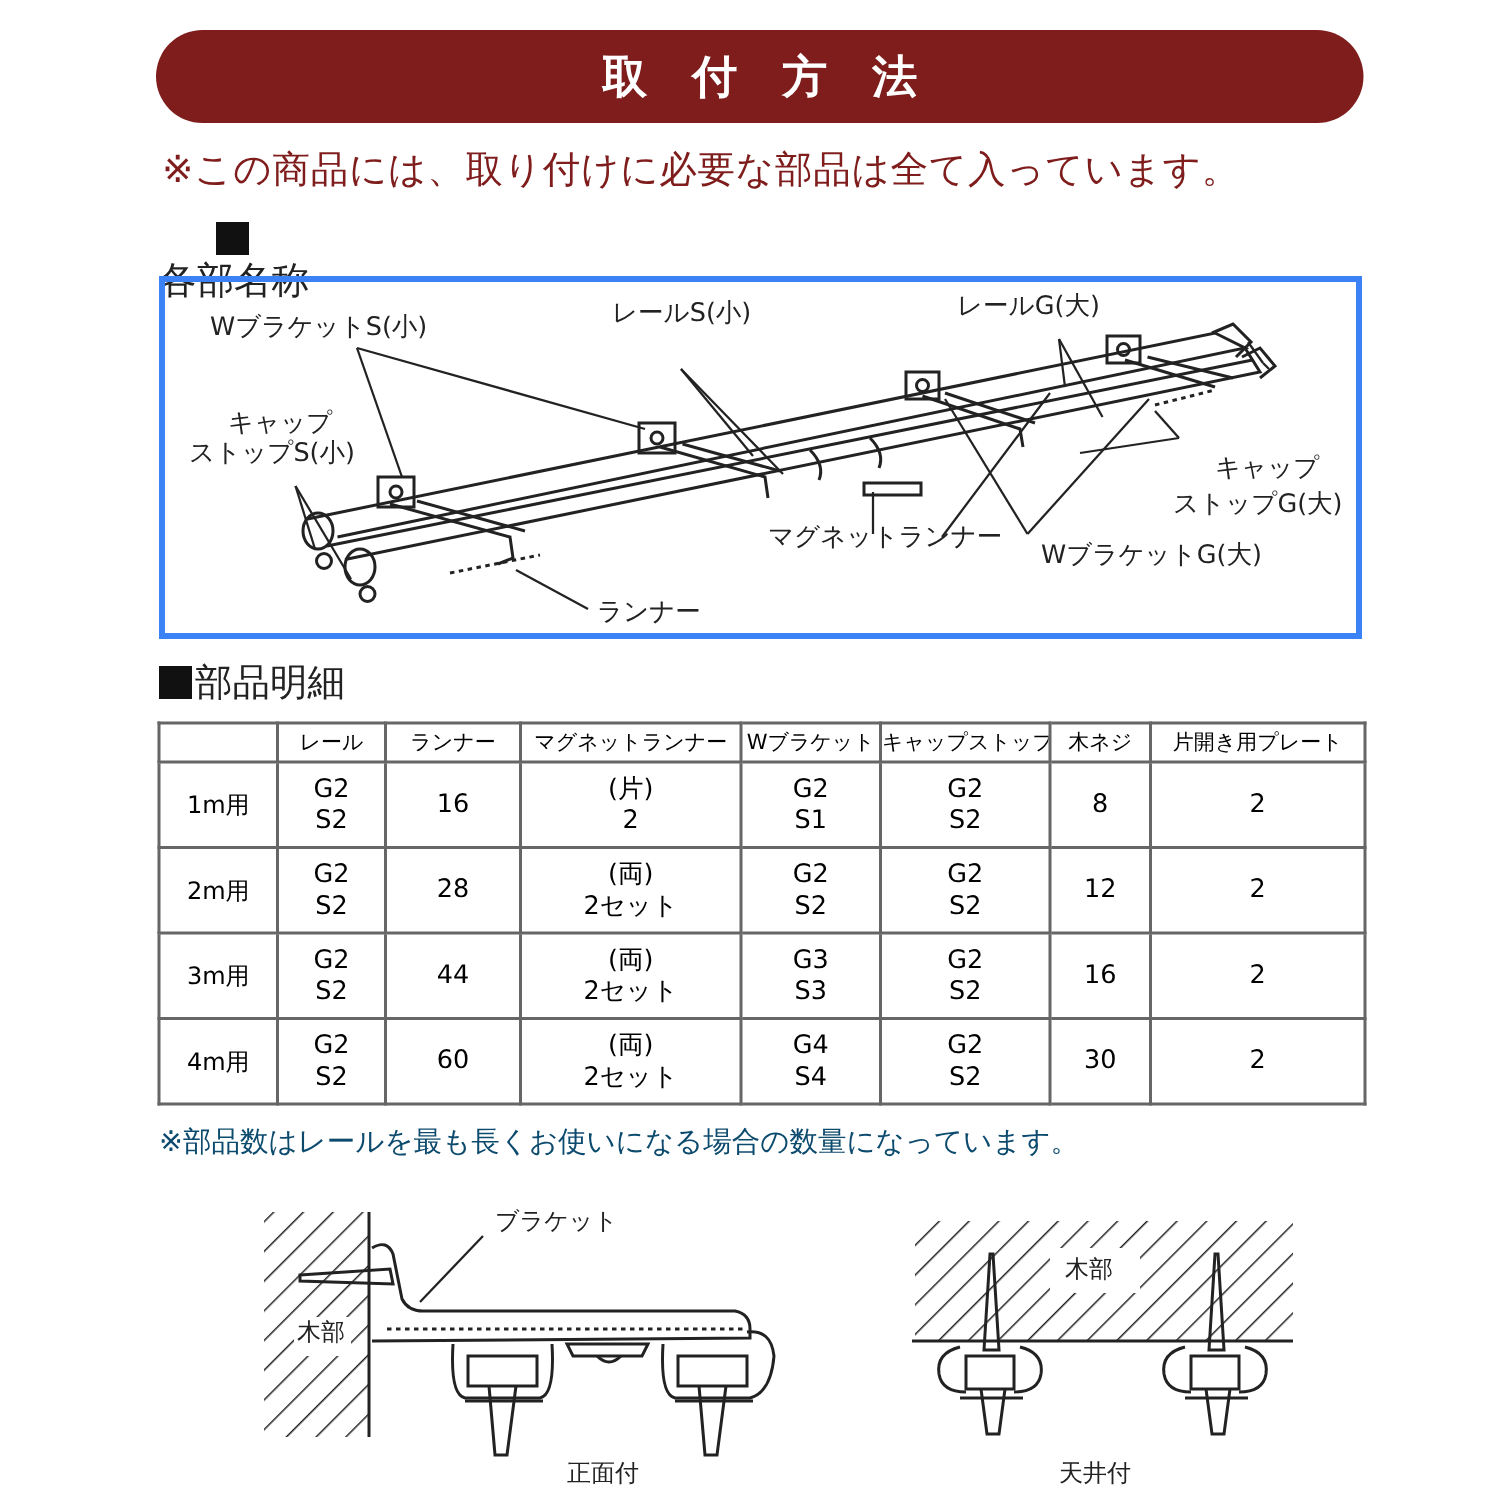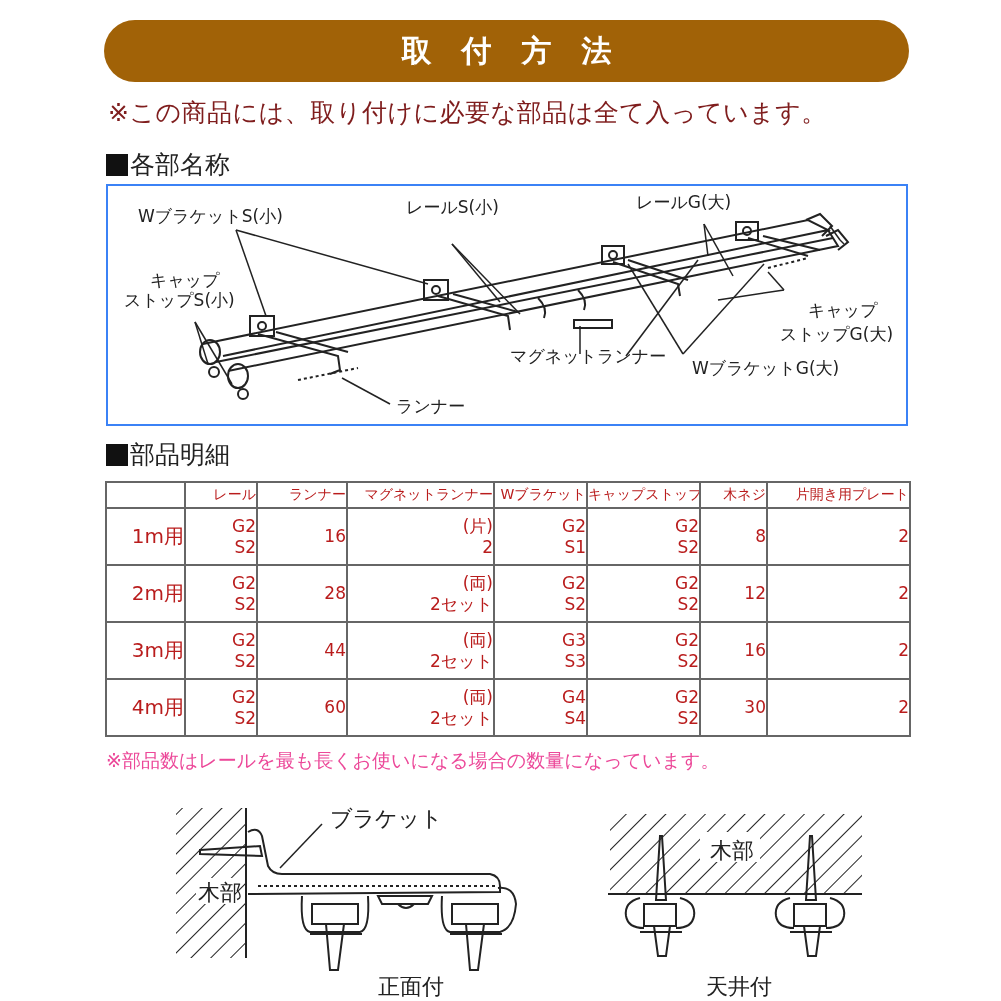--- a/index.html
+++ b/index.html
@@ -1,44 +1,44 @@
 <!DOCTYPE html>
 <html><head>
 <meta charset="utf-8">
 <style>
   html, body { margin:0; padding:0; background:#fff; }
   body { width:1001px; height:1001px; position:relative; overflow:hidden;
          font-family:"DejaVu Sans", "Liberation Sans", sans-serif; color:#222; }
   .banner { position:absolute; left:104px; top:20px; width:805px; height:62px;
-            background:#a16207; border-radius:31px; display:flex; align-items:center; justify-content:center; }
+            background:#7f1d1d; border-radius:31px; display:flex; align-items:center; justify-content:center; }
   .banner-title { color:#fff; font-size:30px; font-weight:bold; letter-spacing:30px; padding-left:30px; }
   .notice { position:absolute; left:108px; top:96px; font-size:25px; color:#7f1d1d; white-space:nowrap; letter-spacing:0.5px; }
   .section-head { position:absolute; left:106px; font-size:25px; color:#222; display:flex; align-items:center; white-space:nowrap; }
   .section-head .sq { width:22px; height:22px; background:#111; margin-right:2px; display:inline-block; }
-  .diagram-box { position:absolute; left:106px; top:184px; width:802px; height:242px; border:2px solid #3b82f6; box-sizing:border-box; }
+  .diagram-box { position:absolute; left:106px; top:184px; width:802px; height:242px; border:4px solid #3b82f6; box-sizing:border-box; }
   .diagram-box svg, .install svg { position:absolute; left:0; top:0; }
   .dlabel { position:absolute; font-size:17px; color:#222; white-space:nowrap; line-height:1.2; }
   table.parts { position:absolute; left:105px; top:481px; width:804px; border-collapse:collapse; table-layout:fixed; }
-  table.parts th, table.parts td { border:2px solid #666; text-align:right; color:#b91c1c; padding:0; }
+  table.parts th, table.parts td { border:2px solid #666; text-align:center; color:#000000; padding:0; }
   table.parts th { height:24px; font-size:14px; font-weight:normal; white-space:nowrap; overflow:hidden; }
   table.parts td { height:55px; font-size:17px; line-height:21px; }
-  table.parts td.rowlabel { font-size:20px; }
-  .footnote { position:absolute; left:106px; top:748px; font-size:19px; color:#ec4899; white-space:nowrap; }
+  table.parts td.rowlabel { font-size:16px; }
+  .footnote { position:absolute; left:106px; top:748px; font-size:19px; color:#0c4a6e; white-space:nowrap; }
   .install { position:absolute; }
-  .ilabel { position:absolute; font-size:22px; color:#222; white-space:nowrap;font-family:Liberation Serif, serif; }
+  .ilabel { position:absolute; font-size:16px; color:#222; white-space:nowrap;font-family:Liberation Serif, serif; }
 </style>
 </head>
 <body>
 
 <div class="banner">
   <span class="banner-title">取付方法</span>
 </div>
 <div class="notice">※この商品には、取り付けに必要な部品は全て入っています。</div>
 
-<div class="section-head" style="top:148px;">
+<div class="section-head" style="top:148px;flex-direction:column;">
   <span class="sq"></span>
   <span>各部名称</span>
 </div>
 
 <div class="diagram-box">
   <svg width="802" height="242" viewBox="0 0 802 242">
     <g fill="none" stroke="#222" stroke-width="2">
 
       <path d="M95 158 L700 34 L720 44 L115 170"></path>
 

